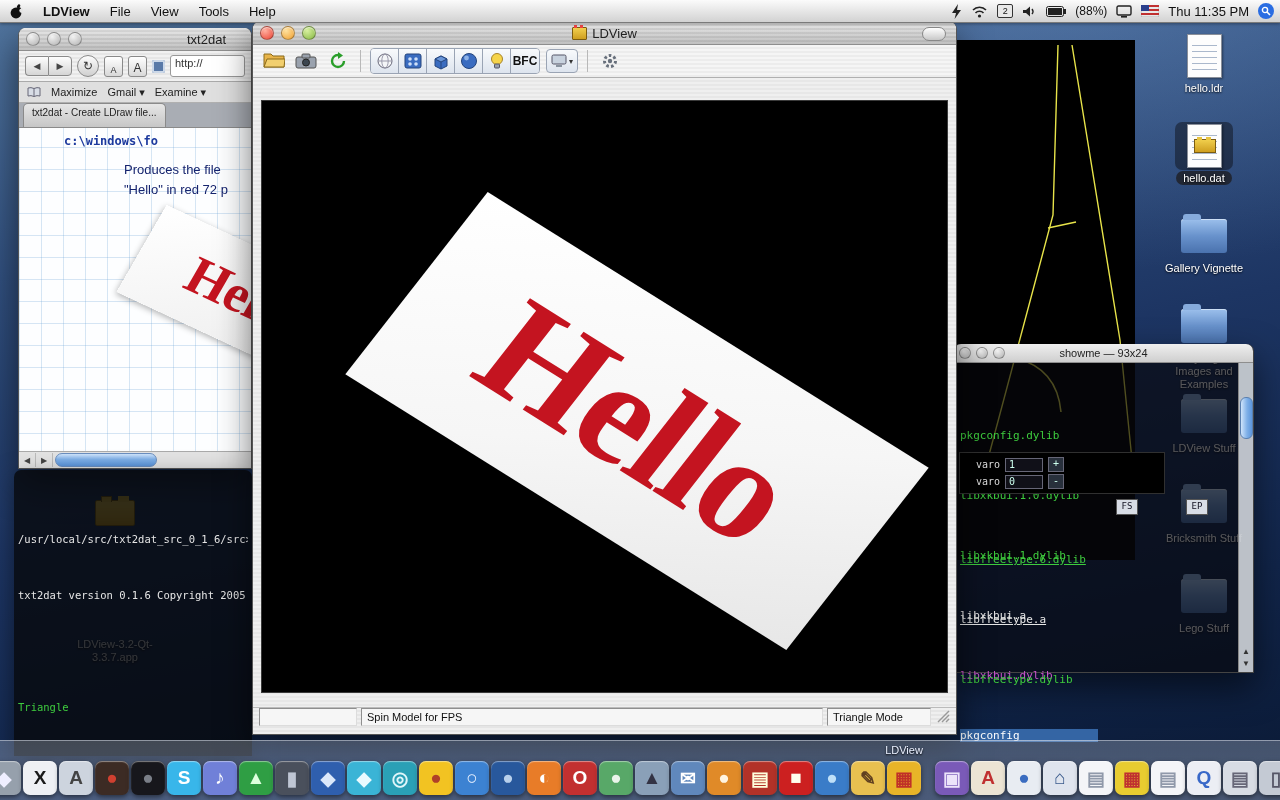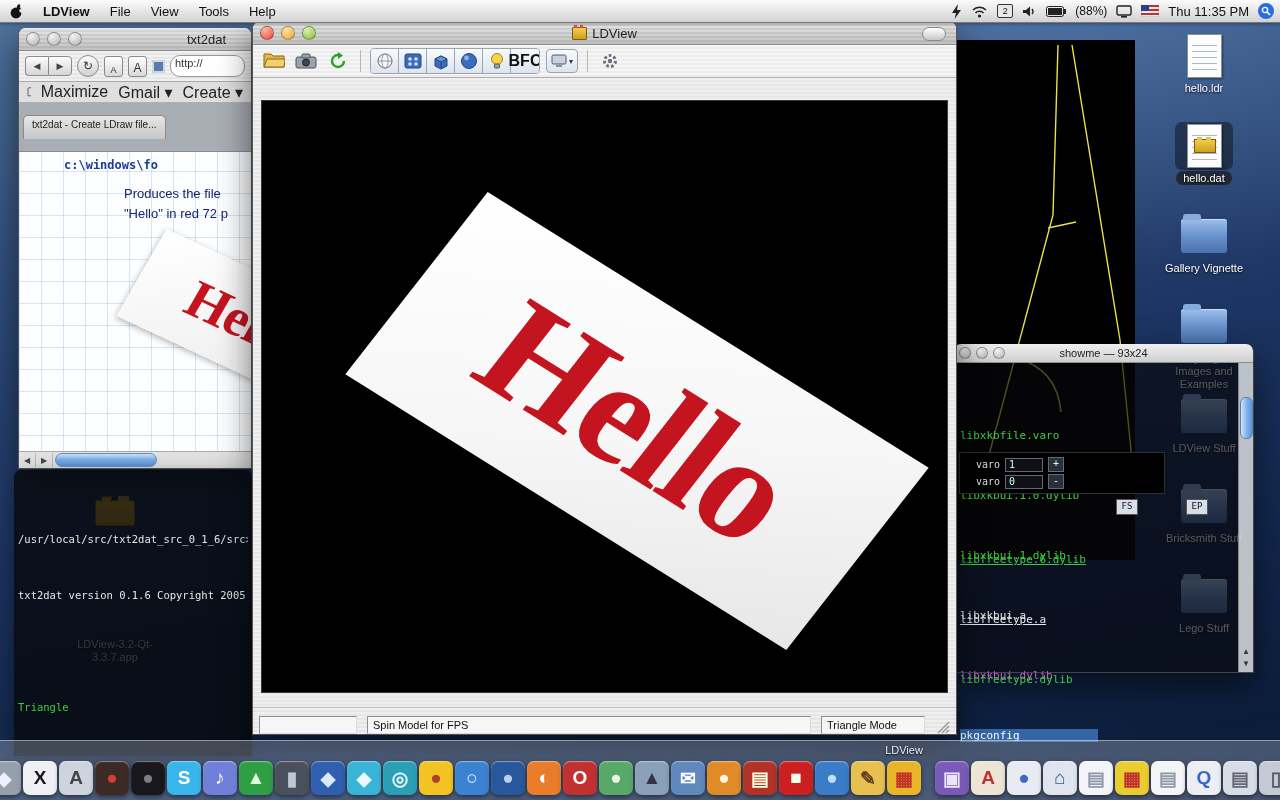--- a/index.html
+++ b/index.html
@@ -51,24 +51,24 @@
   
   #browser{left:18px;top:28px;width:232px;height:440px;background:#e9e9e9;z-index:3;overflow:hidden;border:1px solid #555;border-top:none;}
   #browser .title-text{left:168px;right:auto;text-align:right;}
   .b-toolbar{height:30px;display:flex;align-items:center;gap:5px;padding:0 6px;background:repeating-linear-gradient(180deg,#f1f1f1 0 2px,#e6e6e6 2px 4px);border-bottom:1px solid #aaa;}
   .cap-btn{width:22px;height:18px;background:linear-gradient(#fdfdfd,#d5d5d5);border:1px solid #8a8a8a;display:flex;align-items:center;justify-content:center;font-size:9px;color:#444;}
   .cap-btn.l{border-radius:4px 0 0 4px;border-right:none;}
   .cap-btn.r{border-radius:0 4px 4px 0;}
   .round-btn{width:20px;height:20px;border-radius:50%;background:linear-gradient(#fdfdfd,#cfcfcf);border:1px solid #8a8a8a;font-size:12px;color:#333;display:flex;align-items:center;justify-content:center;}
   .font-btn{width:17px;height:18px;border:1px solid #8a8a8a;border-radius:3px;background:linear-gradient(#fff,#d8d8d8);color:#333;display:flex;align-items:flex-end;justify-content:center;padding-bottom:1px;}
   .site-ico{width:13px;height:13px;border-radius:2px;background:#5a7aa8;box-shadow:inset 0 0 0 2px #ccd8e8;}
-  .addr{flex:1;height:18px;border:1px solid #999;border-radius:10px;background:#fff;font-size:11px;color:#333;padding:1px 4px;overflow:hidden;white-space:nowrap;}
-  .b-bookmarks{height:20px;display:flex;align-items:center;gap:10px;padding:0 8px;background:#dfdfdf;border-bottom:1px solid #b0b0b0;font-size:16px;color:#222;}
+  .addr{flex:1;height:18px;border:1px solid #999;border-radius:3px;background:#fff;font-size:11px;color:#333;padding:1px 4px;overflow:hidden;white-space:nowrap;}
+  .b-bookmarks{height:20px;display:flex;align-items:center;gap:10px;padding:0 8px;background:#dfdfdf;border-bottom:1px solid #b0b0b0;font-size:11px;color:#222;}
   .bm-item{white-space:nowrap;}
-  .b-tabs{height:24px;background:#a9adb4;display:flex;align-items:flex-end;padding:12px 4px;border-bottom:1px solid #8a8a8a;}
+  .b-tabs{height:24px;background:#a9adb4;display:flex;align-items:flex-end;padding:0 4px;border-bottom:1px solid #8a8a8a;}
   .tab{max-width:195px;height:20px;background:linear-gradient(#e6e6e6,#c6c6c6);border:1px solid #8a8a8a;border-bottom:none;border-radius:5px 5px 0 0;font-size:10px;color:#222;padding:3px 8px 0;white-space:nowrap;overflow:hidden;text-overflow:ellipsis;}
   .b-content{position:relative;height:328px;overflow:hidden;
     background-color:#fdfeff;
     background-image:
       repeating-linear-gradient(0deg, rgba(110,165,215,.28) 0 1px, transparent 1px 22px),
       repeating-linear-gradient(90deg, rgba(110,165,215,.28) 0 1px, transparent 1px 22px);}
   .code-line{position:absolute;left:45px;top:6px;font-family:"DejaVu Sans Mono",monospace;font-weight:bold;font-size:12px;color:#1d3a9e;white-space:nowrap;}
   .para{position:absolute;left:105px;top:32px;font-size:13px;color:#16246e;line-height:20px;white-space:nowrap;}
   .mini-hello{position:absolute;left:112px;top:118px;width:225px;height:100px;background:linear-gradient(150deg,#ffffff,#ececec);transform:rotate(25deg) skewX(-5deg);display:flex;align-items:center;justify-content:center;box-shadow:0 2px 6px rgba(0,0,0,.3);}
   .mini-hello span{font-family:"Liberation Serif","DejaVu Serif",serif;font-weight:bold;font-size:54px;color:#c41420;letter-spacing:-1px;}
@@ -116,31 +116,31 @@
   #ldview .title-text{display:flex;align-items:center;justify-content:center;gap:5px;}
   .title-pill{position:absolute;right:10px;top:5px;width:22px;height:12px;border-radius:7px;background:linear-gradient(#fff,#c8c8c8);border:1px solid #888;}
   .mini-app-ico{width:13px;height:11px;background:linear-gradient(#f2cf4e,#cf9f20);border:1px solid #7c5c10;border-radius:1px;position:relative;}
   .mini-app-ico::before{content:"";position:absolute;top:-3px;left:1px;width:3px;height:3px;background:#e44;box-shadow:6px 0 0 #e44;}
   .ld-toolbar{height:32px;display:flex;align-items:center;gap:6px;padding:0 8px;background:repeating-linear-gradient(180deg,#f5f5f5 0 2px,#ececec 2px 4px);border-bottom:1px solid #b0b0b0;}
   .tb-btn{width:26px;height:24px;display:flex;align-items:center;justify-content:center;background:transparent;border:none;padding:0;}
   .tb-sep{width:1px;height:22px;background:#b8b8b8;margin:0 3px;}
   .tb-group{display:flex;border:1px solid #9aa4b4;border-radius:4px;overflow:hidden;}
   .tb-group .tb-btn{width:28px;height:24px;border-right:1px solid #9aa4b4;background:linear-gradient(#f8fafc,#dde4ee);}
   .tb-group .tb-btn:last-child{border-right:none;}
-  .bfc-label{font-size:16px;font-weight:bold;color:#111;}
+  .bfc-label{font-size:12px;font-weight:bold;color:#111;}
   .viewangle{display:flex;align-items:center;gap:2px;border:1px solid #9aa4b4;border-radius:4px;background:linear-gradient(#f8fafc,#dde4ee);height:24px;padding:0 4px;}
   .va-caret{font-size:8px;color:#333;}
   .viewport{position:relative;margin:22px 8px 0;height:591px;background:#000;border:1px solid #3a3a3a;overflow:hidden;}
   .hello-panel{position:absolute;left:115px;top:205px;width:520px;height:230px;
     background:linear-gradient(150deg,#ffffff 0%,#f6f6f6 55%,#e7e7e7 100%);
     transform:rotate(32deg) skewX(-6deg);
     display:flex;align-items:center;justify-content:center;
     box-shadow:0 4px 20px rgba(0,0,0,.6);}
   .hello-panel span{font-family:"Liberation Serif","DejaVu Serif",serif;font-weight:bold;font-size:150px;color:#c41420;letter-spacing:-3px;}
-  .ld-status{position:absolute;left:0;right:0;bottom:0;height:26px;display:flex;align-items:flex-end;gap:10px;padding:0 6px;background:repeating-linear-gradient(180deg,#efefef 0 2px,#e5e5e5 2px 4px);border-top:1px solid #bbb;}
+  .ld-status{position:absolute;left:0;right:0;bottom:0;height:26px;display:flex;align-items:flex-start;gap:4px;padding:0 6px;background:repeating-linear-gradient(180deg,#efefef 0 2px,#e5e5e5 2px 4px);border-top:1px solid #bbb;}
   .sunken{background:#f6f6f6;border:1px solid;border-color:#8f8f8f #dcdcdc #dcdcdc #8f8f8f;height:16px;font-size:11px;color:#111;display:flex;align-items:center;padding:0 5px;}
   .st-well{width:86px;}
   .st-msg{flex:1;}
   .st-mode{width:92px;}
   .grip{width:15px;height:15px;}
 
   
   #desk-icons{position:absolute;left:1154px;top:32px;width:100px;z-index:1;}
   .desk-icon{height:90px;text-align:center;position:relative;}
   .fig-wrap{width:58px;height:48px;margin:0 auto;display:flex;align-items:center;justify-content:center;border-radius:7px;}
@@ -271,21 +271,21 @@
     </div>
     <div class="b-bookmarks">
       <svg width="14" height="11">
           <path d="M1 1 Q4 0 7 1.5 Q10 0 13 1 L13 9 Q10 8 7 9.5 Q4 8 1 9 Z" fill="#d8dde6" stroke="#667" stroke-width="1"></path>
           <line x1="7" y1="1.5" x2="7" y2="9.5" stroke="#667"></line>
         </svg>
       <span style="display:flex;gap:10px">
 
       <span class="bm-item">Maximize</span>
           <span class="bm-item">Gmail ▾</span>
-          <span class="bm-item">Create ▾</span>
+          <span class="bm-item">Examine ▾</span>
         </span>
     </div>
     <div class="b-tabs">
       <div class="tab">txt2dat - Create LDraw file...</div>
     </div>
     <div class="b-content">
       <div class="code-line">c:\windows\fo</div>
       <div class="para">
         <div>Produces the file</div>
         <div>"Hello" in red 72 p</div>
@@ -348,21 +348,21 @@
   <div id="showme" class="win">
     <div class="titlebar">
       <div class="tl gray"></div>
       <div class="tl gray"></div>
       <div class="tl gray"></div>
       <div class="title-text">showme — 93x24</div>
     </div>
     <div class="sm-body">
       
     
-        <div class="tline" style="height:15px"><span class="g">libxkbfile.varo</span></div>
+        <div class="tline" style="height:15px"><span class="g">pkgconfig.dylib</span></div>
       
         <div class="tline" style="height:15px"><span class="g">libxkbui.1.0.dylib</span></div>
       
         <div class="tline" style="height:15px"><span class="g">libxkbui.1.dylib</span></div>
       
         <div class="tline" style="height:15px"><span class="w">libxkbui.a</span></div>
       
         <div class="tline" style="height:15px"><span class="m">libxkbui.dylib</span></div>
       
         <div class="tline" style="height:15px"><span class="sel">pkgconfig</span></div>

